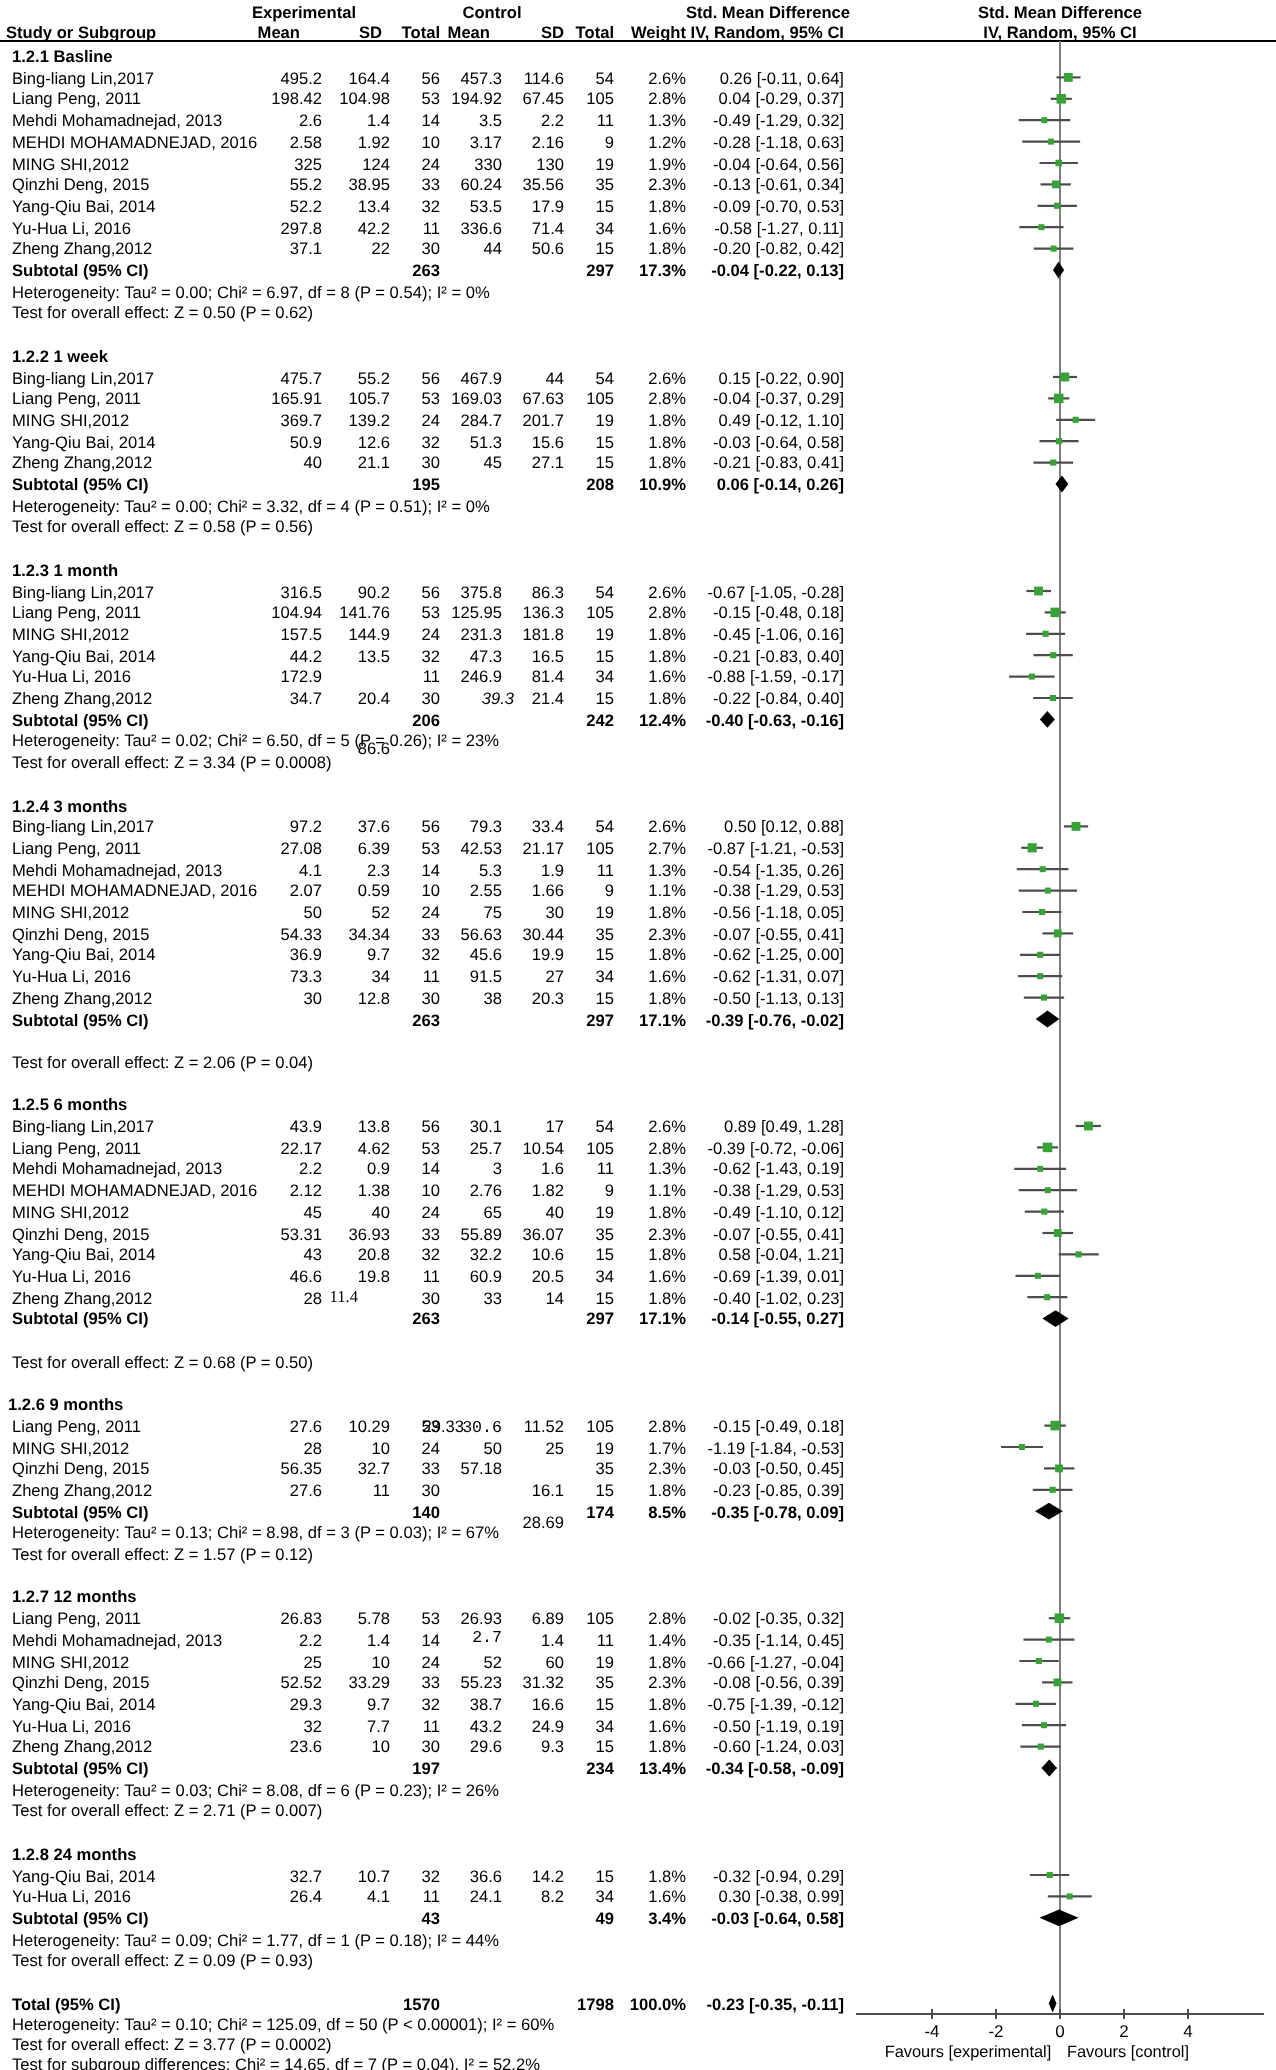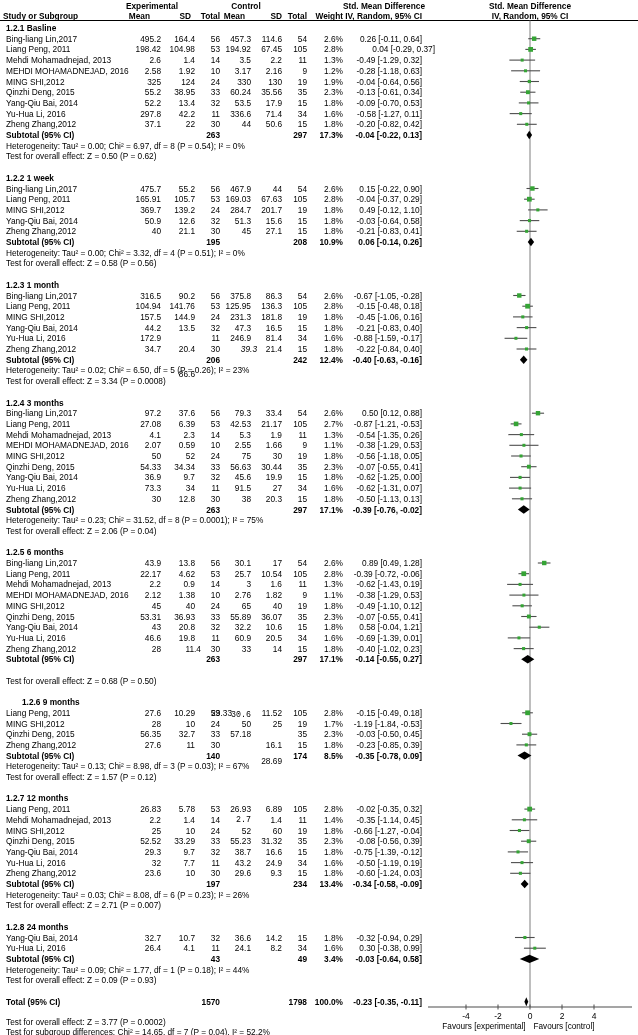--- a/index.html
+++ b/index.html
@@ -47,21 +47,21 @@
       <span class="cell" style="top: 33.7px; right: 295px;">2.6%</span>
       <span class="cell" style="top: 33.7px; right: 216px;">0.26 [-0.11, 0.64]</span>
       <span class="cell" style="top: 44.4px; left: 6px;">Liang Peng, 2011</span>
       <span class="cell" style="top: 44.4px; right: 477px;">198.42</span>
       <span class="cell" style="top: 44.4px; right: 443px;">104.98</span>
       <span class="cell" style="top: 44.4px; right: 418px;">53</span>
       <span class="cell" style="top: 44.4px; right: 387px;">194.92</span>
       <span class="cell" style="top: 44.4px; right: 356px;">67.45</span>
       <span class="cell" style="top: 44.4px; right: 331px;">105</span>
       <span class="cell" style="top: 44.4px; right: 295px;">2.8%</span>
-      <span class="cell" style="top: 44.4px; right: 203px;">0.04 [-0.29, 0.37]</span>
+      <span class="cell" style="top: 44.4px; right: 216px;">0.04 [-0.29, 0.37]</span>
       <span class="cell" style="top: 55.1px; left: 6px;">Mehdi Mohamadnejad, 2013</span>
       <span class="cell" style="top: 55.1px; right: 477px;">2.6</span>
       <span class="cell" style="top: 55.1px; right: 443px;">1.4</span>
       <span class="cell" style="top: 55.1px; right: 418px;">14</span>
       <span class="cell" style="top: 55.1px; right: 387px;">3.5</span>
       <span class="cell" style="top: 55.1px; right: 356px;">2.2</span>
       <span class="cell" style="top: 55.1px; right: 331px;">11</span>
       <span class="cell" style="top: 55.1px; right: 295px;">1.3%</span>
       <span class="cell" style="top: 55.1px; right: 216px;">-0.49 [-1.29, 0.32]</span>
       <span class="cell" style="top: 65.8px; left: 6px;">MEHDI MOHAMADNEJAD, 2016</span>
@@ -320,21 +320,20 @@
       <span class="cell" style="top: 493.8px; right: 387px;">38</span>
       <span class="cell" style="top: 493.8px; right: 356px;">20.3</span>
       <span class="cell" style="top: 493.8px; right: 331px;">15</span>
       <span class="cell" style="top: 493.8px; right: 295px;">1.8%</span>
       <span class="cell" style="top: 493.8px; right: 216px;">-0.50 [-1.13, 0.13]</span>
       <span class="cell bold" style="top: 504.5px; left: 6px;">Subtotal (95% CI)</span>
       <span class="cell bold" style="top: 504.5px; right: 418px;">263</span>
       <span class="cell bold" style="top: 504.5px; right: 331px;">297</span>
       <span class="cell bold" style="top: 504.5px; right: 295px;">17.1%</span>
       <span class="cell bold" style="top: 504.5px; right: 216px;">-0.39 [-0.76, -0.02]</span>
-      <span class="cell" style="top: 515.2px; left: 6px;">Heterogeneity: Tau² = 0.23; Chi² = 31.52, df = 8 (P = 0.0001); I² = 75%</span>
       <span class="cell" style="top: 525.9px; left: 6px;">Test for overall effect: Z = 2.06 (P = 0.04)</span>
       <span class="cell bold" style="top: 547.3px; left: 6px;">1.2.5 6 months</span>
       <span class="cell" style="top: 558px; left: 6px;">Bing-liang Lin,2017</span>
       <span class="cell" style="top: 558px; right: 477px;">43.9</span>
       <span class="cell" style="top: 558px; right: 443px;">13.8</span>
       <span class="cell" style="top: 558px; right: 418px;">56</span>
       <span class="cell" style="top: 558px; right: 387px;">30.1</span>
       <span class="cell" style="top: 558px; right: 356px;">17</span>
       <span class="cell" style="top: 558px; right: 331px;">54</span>
       <span class="cell" style="top: 558px; right: 295px;">2.6%</span>
@@ -397,34 +396,34 @@
       <span class="cell" style="top: 632.9px; right: 477px;">46.6</span>
       <span class="cell" style="top: 632.9px; right: 443px;">19.8</span>
       <span class="cell" style="top: 632.9px; right: 418px;">11</span>
       <span class="cell" style="top: 632.9px; right: 387px;">60.9</span>
       <span class="cell" style="top: 632.9px; right: 356px;">20.5</span>
       <span class="cell" style="top: 632.9px; right: 331px;">34</span>
       <span class="cell" style="top: 632.9px; right: 295px;">1.6%</span>
       <span class="cell" style="top: 632.9px; right: 216px;">-0.69 [-1.39, 0.01]</span>
       <span class="cell" style="top: 643.6px; left: 6px;">Zheng Zhang,2012</span>
       <span class="cell" style="top: 643.6px; right: 477px;">28</span>
-      <span class="cell" style="top: 643.6px; right: 437px;">11.4</span>
+      <span class="cell" style="top: 643.6px; right: 459px; font-family: Liberation Serif, serif;">11.4</span>
       <span class="cell" style="top: 643.6px; right: 418px;">30</span>
       <span class="cell" style="top: 643.6px; right: 387px;">33</span>
       <span class="cell" style="top: 643.6px; right: 356px;">14</span>
       <span class="cell" style="top: 643.6px; right: 331px;">15</span>
       <span class="cell" style="top: 643.6px; right: 295px;">1.8%</span>
       <span class="cell" style="top: 643.6px; right: 216px;">-0.40 [-1.02, 0.23]</span>
       <span class="cell bold" style="top: 654.3px; left: 6px;">Subtotal (95% CI)</span>
       <span class="cell bold" style="top: 654.3px; right: 418px;">263</span>
       <span class="cell bold" style="top: 654.3px; right: 331px;">297</span>
       <span class="cell bold" style="top: 654.3px; right: 295px;">17.1%</span>
       <span class="cell bold" style="top: 654.3px; right: 216px;">-0.14 [-0.55, 0.27]</span>
       <span class="cell" style="top: 675.7px; left: 6px;">Test for overall effect: Z = 0.68 (P = 0.50)</span>
-      <span class="cell bold" style="top: 697.1px; left: 22px;">1.2.6 9 months</span>
+      <span class="cell bold" style="top: 697.1px; left: 4px;">1.2.6 9 months</span>
       <span class="cell" style="top: 707.8px; left: 6px;">Liang Peng, 2011</span>
       <span class="cell" style="top: 707.8px; right: 477px;">27.6</span>
       <span class="cell" style="top: 707.8px; right: 443px;">10.29</span>
       <span class="cell" style="top: 707.8px; right: 418px;">53</span>
       <span class="cell" style="top: 707.8px; right: 406px; text-align: center;">29.33</span>
       <span class="cell" style="top: 707.8px; right: 356px;">11.52</span>
       <span class="cell" style="top: 707.8px; right: 331px;">105</span>
       <span class="cell" style="top: 707.8px; right: 295px;">2.8%</span>
       <span class="cell" style="top: 707.8px; right: 216px;">-0.15 [-0.49, 0.18]</span>
       <span class="cell" style="top: 718.5px; left: 6px;">MING SHI,2012</span>
@@ -556,20 +555,21 @@
       <span class="cell bold" style="top: 953.9px; right: 331px;">49</span>
       <span class="cell bold" style="top: 953.9px; right: 295px;">3.4%</span>
       <span class="cell bold" style="top: 953.9px; right: 216px;">-0.03 [-0.64, 0.58]</span>
       <span class="cell" style="top: 964.6px; left: 6px;">Heterogeneity: Tau² = 0.09; Chi² = 1.77, df = 1 (P = 0.18); I² = 44%</span>
       <span class="cell" style="top: 975.3px; left: 6px;">Test for overall effect: Z = 0.09 (P = 0.93)</span>
       <span class="cell bold" style="top: 996.7px; left: 6px;">Total (95% CI)</span>
       <span class="cell bold" style="top: 996.7px; right: 418px;">1570</span>
       <span class="cell bold" style="top: 996.7px; right: 331px;">1798</span>
       <span class="cell bold" style="top: 996.7px; right: 295px;">100.0%</span>
       <span class="cell bold" style="top: 996.7px; right: 216px;">-0.23 [-0.35, -0.11]</span>
+      <span class="cell" style="top: 1006.7px; left: 6px;">Heterogeneity: Tau² = 0.10; Chi² = 125.09, df = 50 (P &lt; 0.00001); I² = 60%</span>
       <span class="cell" style="top: 1016.7px; left: 6px;">Test for overall effect: Z = 3.77 (P = 0.0002)</span>
       <span class="cell" style="top: 1026.7px; left: 6px;">Test for subgroup differences: Chi² = 14.65, df = 7 (P = 0.04), I² = 52.2%</span>
     </div>
 
   <svg id="plot" width="638" height="1035" viewBox="0 0 638 1035">
       <line x1="530" y1="20.5" x2="530" y2="1007" stroke="#7f7f7f" stroke-width="1"></line>
       <line x1="528.24" y1="38.7" x2="540.24" y2="38.7" stroke="#4d4d4d" stroke-width="1.1"></line>
       <rect x="531.9499999999999" y="36.49" width="4.42" height="4.42" fill="#35a435"></rect>
       <line x1="525.36" y1="49.400000000000006" x2="535.92" y2="49.400000000000006" stroke="#4d4d4d" stroke-width="1.1"></line>
       <rect x="528.26" y="47.02" width="4.76" height="4.76" fill="#35a435"></rect>

